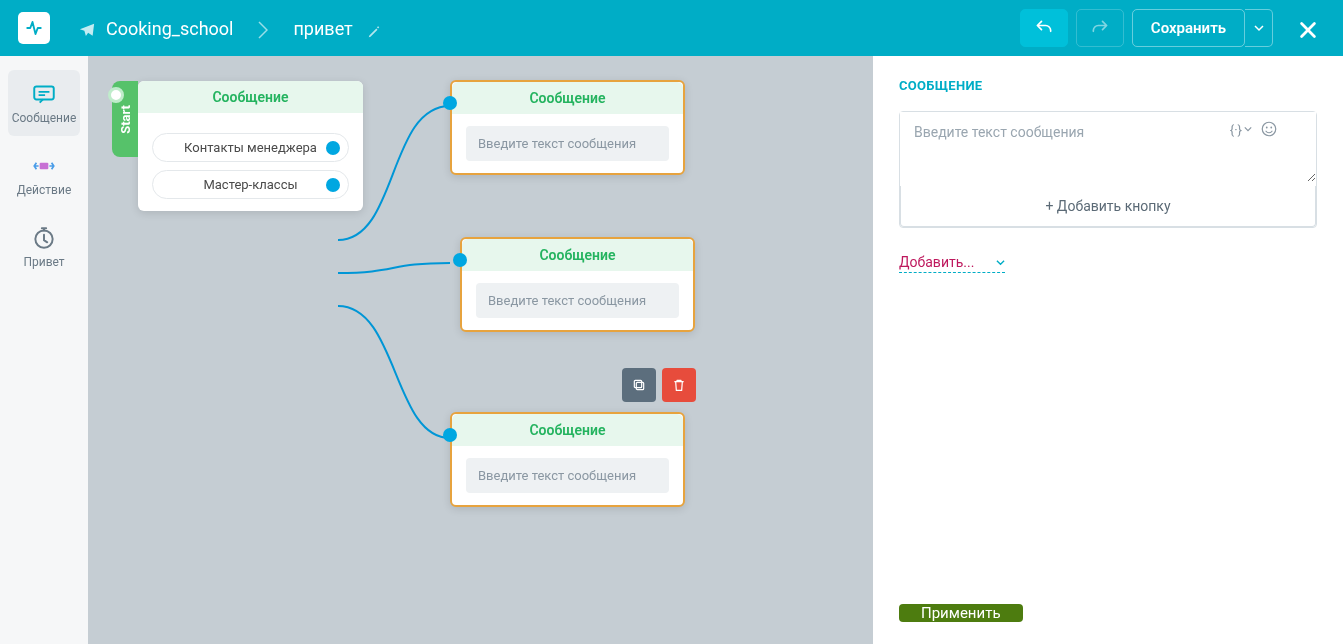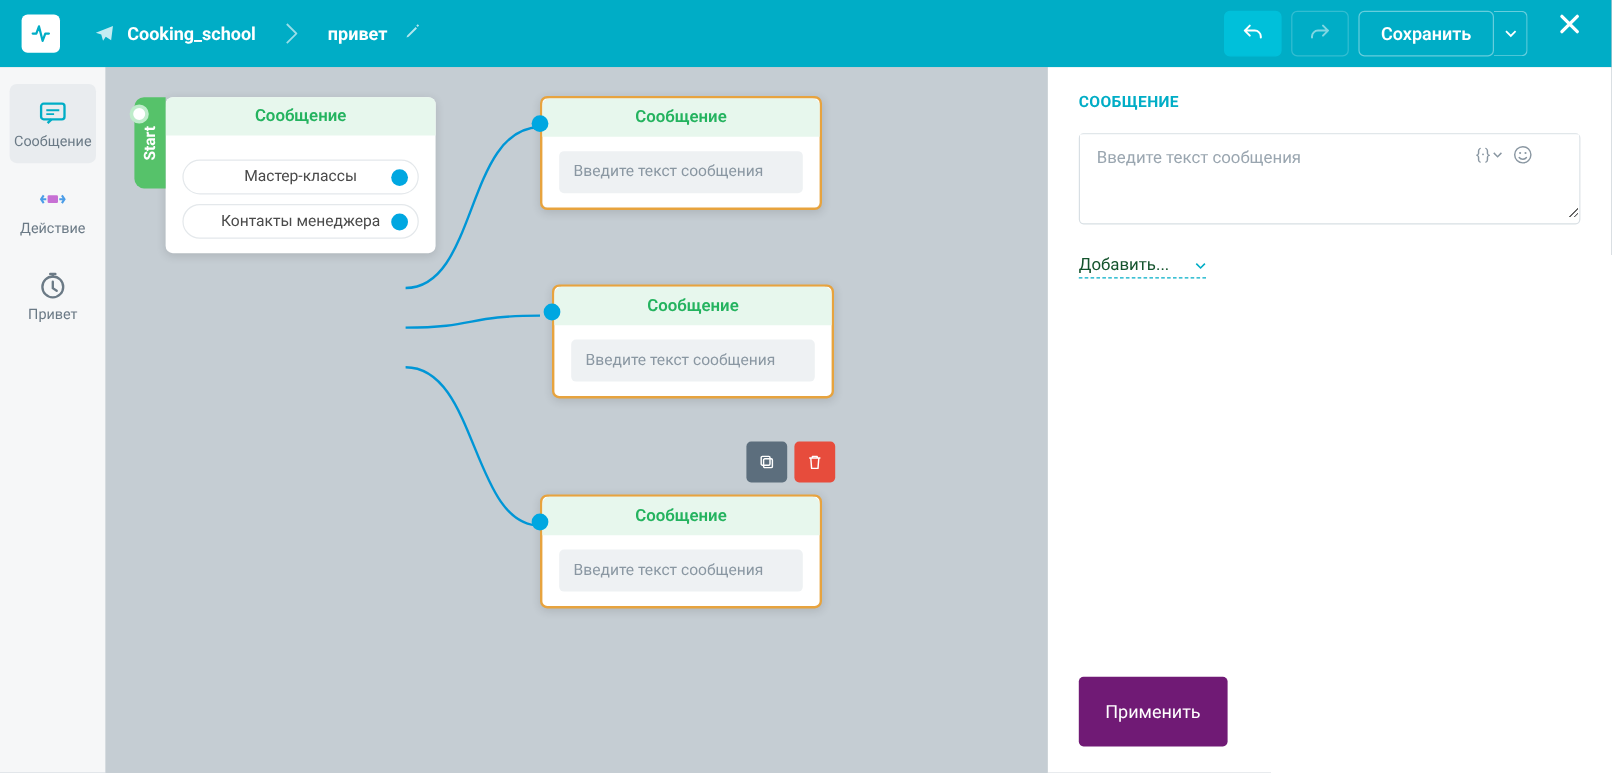--- a/index.html
+++ b/index.html
@@ -1,24 +1,24 @@
 <!DOCTYPE html>
 <html><head>
 <meta charset="utf-8">
 <style>
 *{box-sizing:border-box;margin:0;padding:0;font-family:-apple-system,BlinkMacSystemFont,"Segoe UI",Roboto,Arial,sans-serif}
 body{width:1343px;height:644px;overflow:hidden;background:#c5cdd3}
 .header{height:56px;background:#00adc6;display:flex;align-items:center;padding:0 18px;color:#fff}
 .logo{width:32px;height:32px;background:#fff;border-radius:5px;display:flex;align-items:center;justify-content:center;margin-right:28px}
 .logo svg{width:18px;height:18px}
-.crumb{display:flex;align-items:flex-start;font-size:15px;font-weight:700}
+.crumb{display:flex;align-items:flex-end;font-size:18px;font-weight:400}
 .crumb-sep{margin:0 25px;color:rgba(255,255,255,.6)}
 .tg-icon{margin-right:10px;opacity:.85}
 .edit-icon{margin-left:14px;opacity:.7;cursor:pointer}
-.header-right{margin-left:auto;display:flex;align-items:flex-start;gap:8px}
+.header-right{margin-left:auto;display:flex;align-items:flex-end;gap:8px}
 .hr-btn{height:38px;border:1px solid rgba(255,255,255,.4);background:transparent;color:#fff;border-radius:5px;display:flex;align-items:center;justify-content:center;cursor:pointer;font-size:15px}
 .hr-icon{width:48px}
 .hr-save{padding:0 18px;font-weight:600}
 .hr-drop{width:28px;border-left:none;margin-left:-8px;border-top-left-radius:0;border-bottom-left-radius:0}
 .hr-close{width:28px;height:28px;margin-left:16px;cursor:pointer}
 .hr-close svg{width:22px;height:22px}
 .main{display:flex;height:588px}
 .sidebar{width:88px;background:#f6f7f8;padding-top:14px;display:flex;flex-direction:column;align-items:center;gap:6px}
 .sb-item{width:72px;height:66px;border-radius:6px;display:flex;flex-direction:column;align-items:center;justify-content:center;gap:4px;color:#6b7a86;cursor:pointer;font-size:12px}
 .sb-item.active{background:#e9ecef}
@@ -46,23 +46,23 @@
 .ra-del{background:#e74c3c}
 .ra-btn svg{width:16px;height:16px;color:#fff}
 .panel{width:470px;background:#fff;padding:22px 26px;display:flex;flex-direction:column}
 .panel-title{color:#00adc6;font-weight:700;font-size:13px;letter-spacing:.3px;margin-bottom:18px}
 .panel-ta-wrap{border:1px solid #d8dfe4;border-radius:4px}
 .panel-ta{width:100%;border:none;resize:vertical;min-height:70px;padding:12px 80px 12px 14px;font-size:14px;color:#444;outline:none}
 .panel-ta::placeholder{color:#9aa6b0}
 .ta-icons{position:absolute;right:38px;top:8px;display:flex;gap:8px;align-items:center;color:#8a97a2}
 .ta-box{position:relative}
 .add-btn{width:100%;border:1px solid #d8dfe4;border-top:none;padding:12px;text-align:center;color:#5b6a76;font-size:14px;cursor:pointer;border-radius:0 0 4px 4px}
-.add-link{margin-top:26px;color:#14532d;font-size:14px;border-bottom:1px dashed #00adc6;display:inline-flex;align-items:center;gap:22px;padding-bottom:2px;cursor:pointer;width:fit-content}
+.add-link{margin-top:26px;color:#be185d;font-size:14px;border-bottom:1px dashed #00adc6;display:inline-flex;align-items:center;gap:22px;padding-bottom:2px;cursor:pointer;width:fit-content}
 .panel-footer{margin-top:auto}
-.apply{background:#701a75;color:#fff;border:none;padding:20px 22px;border-radius:4px;font-size:15px;cursor:pointer}
+.apply{background:#4d7c0f;color:#fff;border:none;padding:0 22px;border-radius:4px;font-size:15px;cursor:pointer}
 .emoji{display:inline-block;width:15px;height:15px;background:#ffcc4d;border-radius:50%;vertical-align:-2px;position:relative}
 .emoji::before{content:"";position:absolute;width:3px;height:3px;background:#664500;border-radius:50%;top:4px;left:3px;box-shadow:6px 0 #664500}
 .emoji::after{content:"";position:absolute;width:7px;height:3px;border-bottom:1.5px solid #664500;border-radius:0 0 6px 6px;top:8px;left:4px}
 </style>
 </head>
 <body>
 
 <div class="header">
   <div class="logo">
     <svg viewBox="0 0 24 24" fill="none">
@@ -138,22 +138,22 @@
       <path d="M250 250 C310 250 305 382 362 382"></path>
     </svg>
 
     <div class="node" style="left:50px;top:25px;width:225px">
       <div class="start-tab">
           <span>Start</span>
         </div>
       <div class="start-port"></div>
       <div class="node-h">Сообщение</div>
       <div class="node-b">
+        <div class="opt"><span>Контакты менеджера</span><span class="port"></span></div>
         <div class="opt"><span>Мастер-классы</span><span class="port"></span></div>
-        <div class="opt"><span>Контакты менеджера</span><span class="port"></span></div>
       </div>
     </div>
 
     <div class="node sel" style="left:362px;top:24px;width:235px">
       <span class="port in-port"></span>
       <div class="node-h">Сообщение</div>
       <div class="node-b">
           <div class="placeholder">Введите текст сообщения</div>
         </div>
     </div>
@@ -201,20 +201,21 @@
               </svg>
             </span>
           <svg width="18" height="18" viewBox="0 0 24 24" fill="none" style="cursor:pointer">
               <circle cx="12" cy="12" r="9" stroke="#8a97a2" stroke-width="1.6"></circle>
               <circle cx="9" cy="10" r="1.2" fill="#8a97a2"></circle>
               <circle cx="15" cy="10" r="1.2" fill="#8a97a2"></circle>
               <path d="M8 15c1 1.5 2.5 2 4 2s3-.5 4-2" stroke="#8a97a2" stroke-width="1.6" stroke-linecap="round"></path>
             </svg>
         </div>
       </div>
+      <div class="add-btn">+ Добавить кнопку</div>
     </div>
     <div class="add-link">
       <span>Добавить...</span>
       <svg width="9" height="9" viewBox="0 0 10 10">
           <path d="M1 3l4 4 4-4" stroke="#00adc6" stroke-width="1.5" fill="none"></path>
         </svg>
     </div>
     <div class="panel-footer">
       <button class="apply">Применить</button>
     </div>

